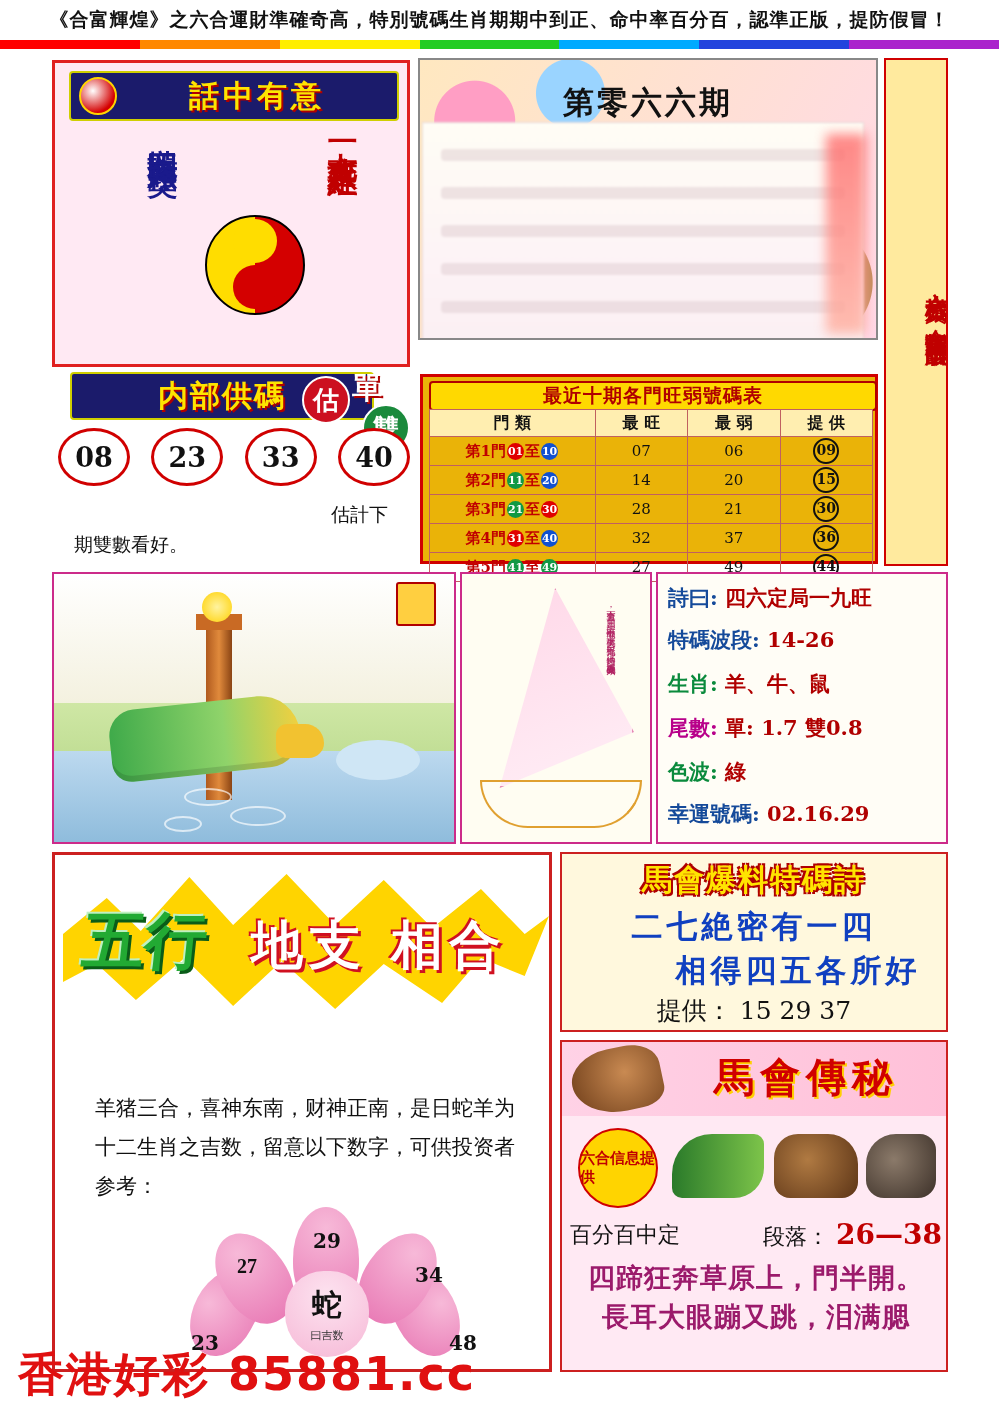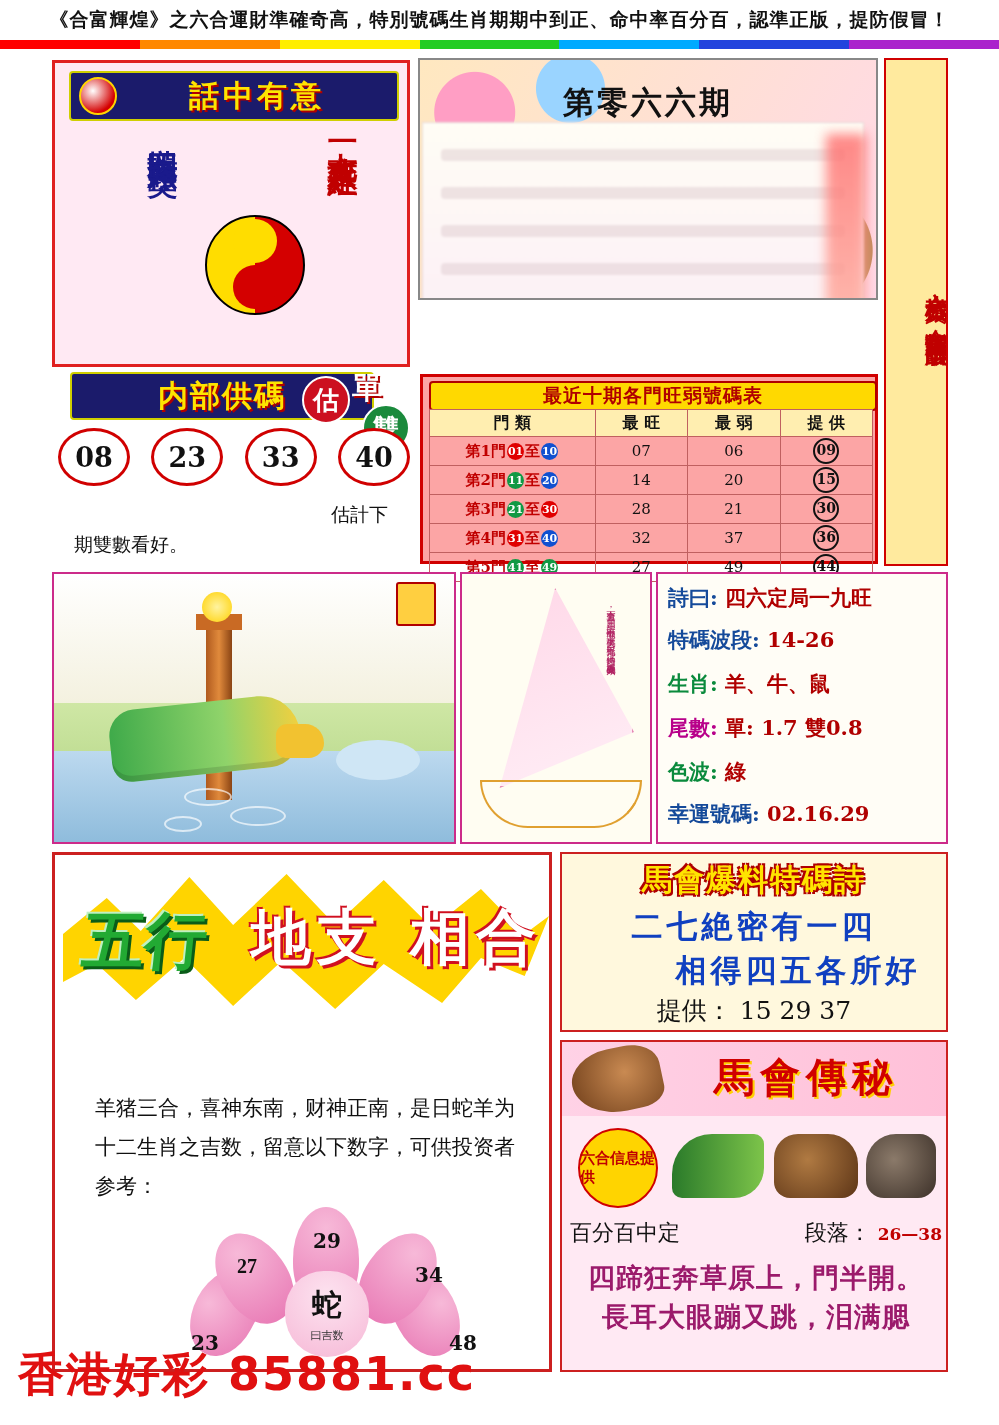--- a/index.html
+++ b/index.html
@@ -112,21 +112,21 @@
   }
   #guji{
     position:absolute;left:52px;top:502px;width:358px;height:60px;
     font-size:19px;color:#111;font-family:"DejaVu Serif","Liberation Serif",serif;
   }
   #guji .l1{position:absolute;right:22px;top:0;}
   #guji .l2{position:absolute;left:22px;top:30px;}
 
   
   #period{
-    left:418px;top:58px;width:460px;height:242px;
+    left:418px;top:58px;width:460px;height:282px;
     border:2px solid #888;
     background:linear-gradient(160deg,#ffe7b0,#ffd3e0 45%,#e8f4ff);
     overflow:hidden;
   }
   #period .pbg{
     position:absolute;left:0;top:0;width:100%;height:100%;
     background:
       radial-gradient(circle at 12% 22%,#ff9ec4 0 40px,transparent 41px),
       radial-gradient(circle at 33% 12%,#9ad4ff 0 34px,transparent 35px),
       radial-gradient(circle at 86% 80%,#c08a5a 0 60px,transparent 61px),
@@ -162,21 +162,21 @@
     position:absolute;left:0;top:8px;width:64px;height:492px;
     writing-mode:vertical-rl;text-orientation:upright;
     display:flex;align-items:flex-start;justify-content:center;
     font-size:23px;font-weight:bold;color:#c00000;letter-spacing:2px;
     font-family:"DejaVu Serif","Liberation Serif",serif;line-height:1.15;
   }
 
   
   #table10{
     left:420px;top:374px;width:458px;height:190px;
-    border:3px solid #d00000;background:#fca5a5;
+    border:3px solid #d00000;background:#eab308;
   }
   #table10 .tHead{
     position:absolute;left:6px;top:4px;width:444px;height:26px;
     background:#ffd900;border:2px solid #b00000;border-radius:4px;
     display:flex;align-items:center;justify-content:center;
     color:#b00000;font-size:19px;font-weight:bold;letter-spacing:1px;
     font-family:"DejaVu Serif","Liberation Serif",serif;
   }
   #table10 table{
     position:absolute;left:6px;top:32px;width:444px;
@@ -280,21 +280,21 @@
     background:#ffd400;
     clip-path:polygon(0% 46%,9% 22%,16% 44%,26% 8%,35% 40%,46% 6%,56% 40%,66% 10%,76% 42%,86% 16%,95% 46%,100% 34%,95% 74%,86% 62%,78% 92%,66% 66%,56% 96%,45% 64%,35% 94%,25% 62%,15% 90%,7% 66%,0% 78%);
   }
   #wuxing .w1{
     position:absolute;left:28px;top:44px;font-size:62px;font-weight:bold;color:#22aa33;
     font-family:"DejaVu Serif","Liberation Serif",serif;
     text-shadow:3px 3px 0 #0a5c18,-2px -2px 0 #bff0c0;
     transform:skewX(-6deg);
   }
   #wuxing .w2{
-    position:absolute;left:196px;top:43px;font-size:60px;font-weight:bold;color:#ffffff;
+    position:absolute;left:196px;top:56px;font-size:52px;font-weight:bold;color:#ffffff;
     font-family:"DejaVu Serif","Liberation Serif",serif;
     text-shadow:3px 3px 0 #d01020,-2px -2px 0 #d01020;letter-spacing:6px;
   }
   #wuxing .body{
     position:absolute;left:40px;top:234px;width:430px;
     font-size:21px;line-height:1.85;color:#111;
     font-family:Liberation Serif, serif;
   }
   #wuxing .lotus{position:absolute;left:118px;top:352px;width:330px;height:168px;}
   .petal{position:absolute;background:radial-gradient(circle at 50% 20%,#f7b9d8,#e878b4);border-radius:50% 50% 46% 46%;}
@@ -370,21 +370,21 @@
   }
   #chuanmi .animal{position:absolute;top:92px;height:64px;}
   #chuanmi .a1{left:110px;width:92px;background:linear-gradient(90deg,#2a7a2a,#7dc44a);border-radius:40px 10px 30px 10px;}
   #chuanmi .a2{left:212px;width:84px;background:radial-gradient(circle at 40% 40%,#b07a42,#5c3416);border-radius:24px 30px 16px 16px;}
   #chuanmi .a3{left:304px;width:70px;background:radial-gradient(circle at 40% 40%,#8b7a6a,#3c3028);border-radius:30px 16px 18px 18px;}
   #chuanmi .cmRow{
     position:absolute;left:8px;top:176px;width:372px;
     display:flex;justify-content:space-between;align-items:center;
     font-size:22px;color:#111;font-family:"DejaVu Serif","Liberation Serif",serif;
   }
-  #chuanmi .cmRow .seg{color:#c00000;font-weight:bold;font-size:17px;}
+  #chuanmi .cmRow .seg{color:#c00000;font-weight:bold;font-size:28px;}
   #chuanmi .cmPoem{
     position:absolute;left:6px;top:216px;width:376px;
     font-size:27px;font-weight:bold;color:#9b1a6b;line-height:1.45;
     text-align:center;letter-spacing:1px;
     font-family:"DejaVu Serif","Liberation Serif",serif;
   }
 
   
   #watermark{
     position:absolute;left:18px;top:1344px;width:700px;height:68px;

